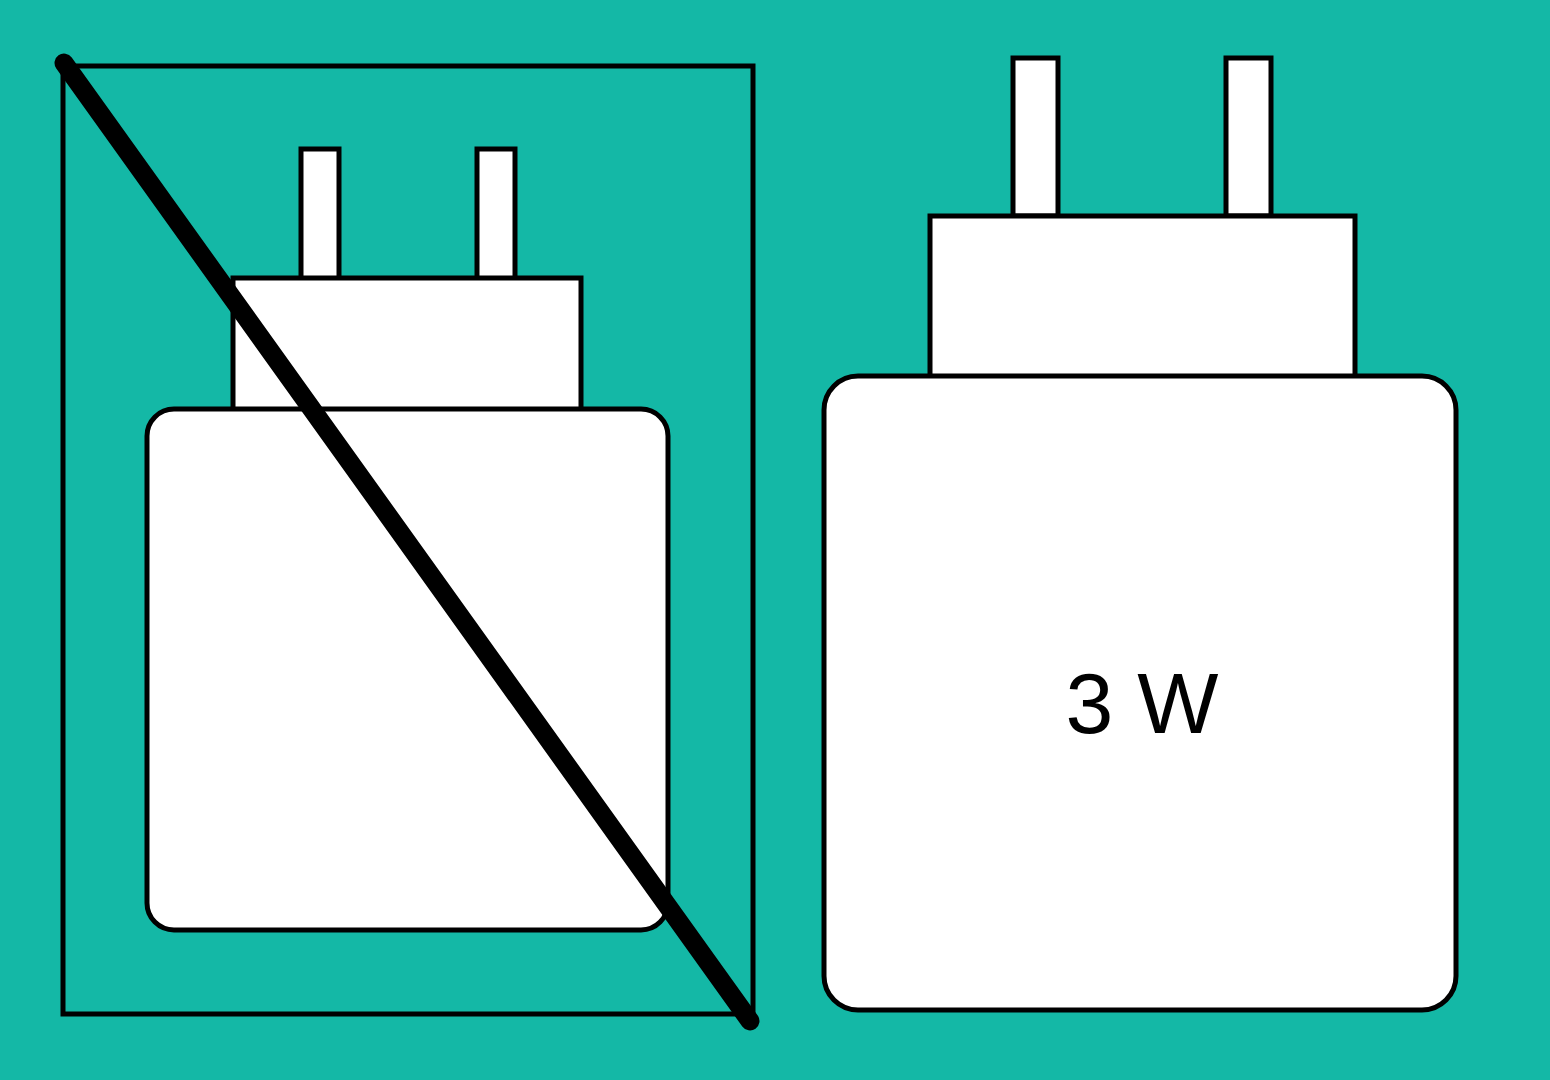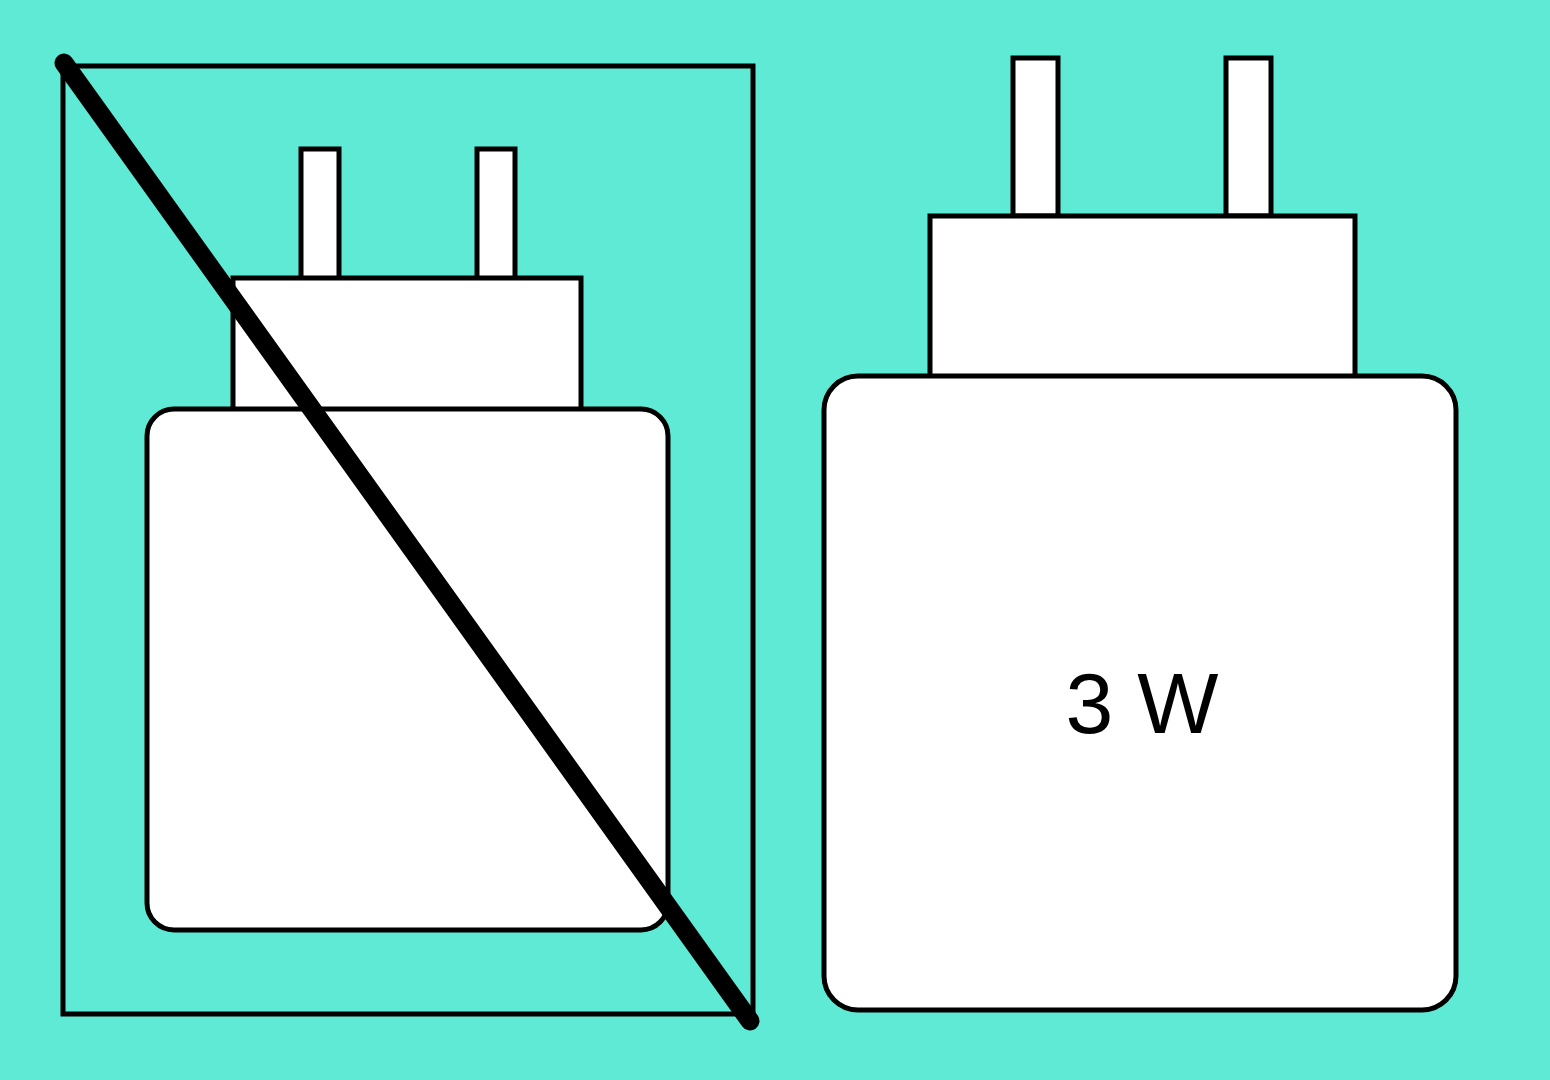--- a/index.html
+++ b/index.html
@@ -8,21 +8,21 @@
     background: #ffffff;
     width: 1550px;
     height: 1080px;
     overflow: hidden;
     font-family: "Liberation Sans", sans-serif;
   }
   .canvas {
     position: relative;
     width: 1550px;
     height: 1080px;
-    background: #5eead4;
+    background: #14b8a6;
   }
   svg { display: block; }
   .shape {
     fill: #ffffff;
     stroke: #000000;
     stroke-width: 5;
   }
   .frame {
     fill: none;
     stroke: #000000;

